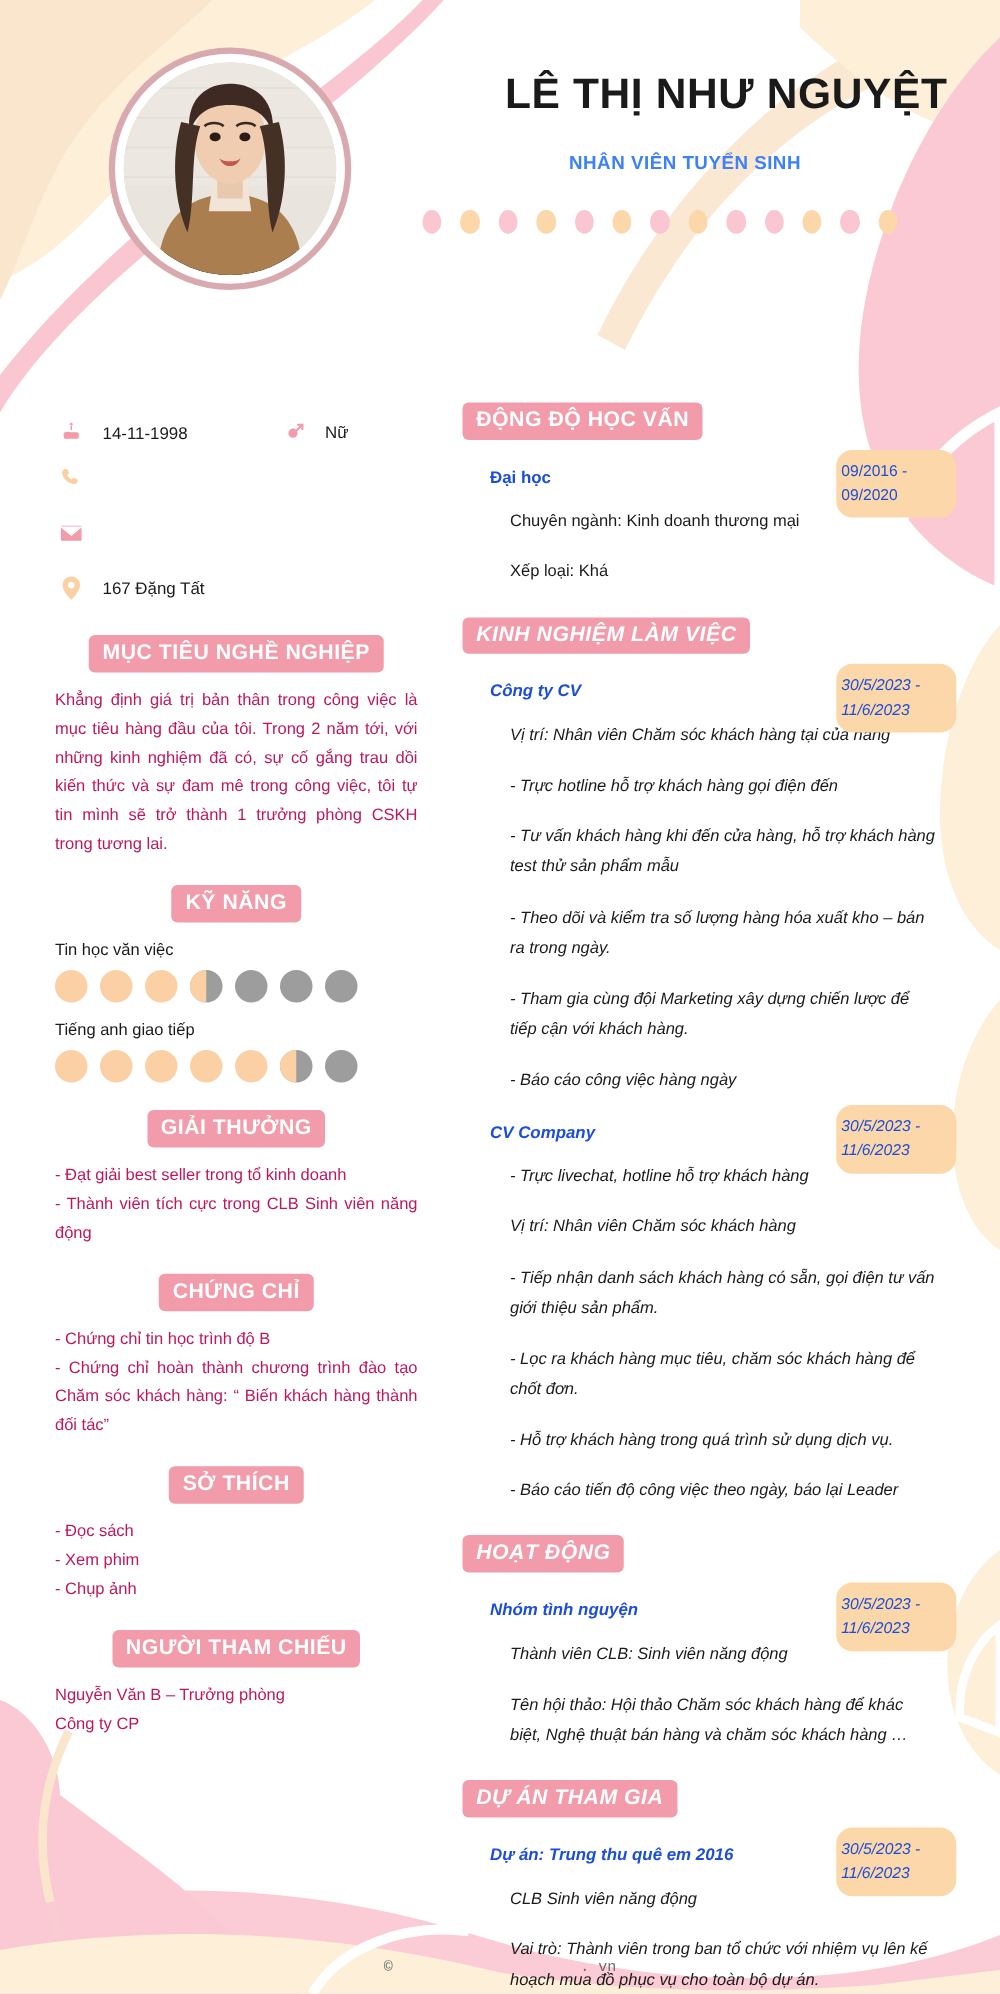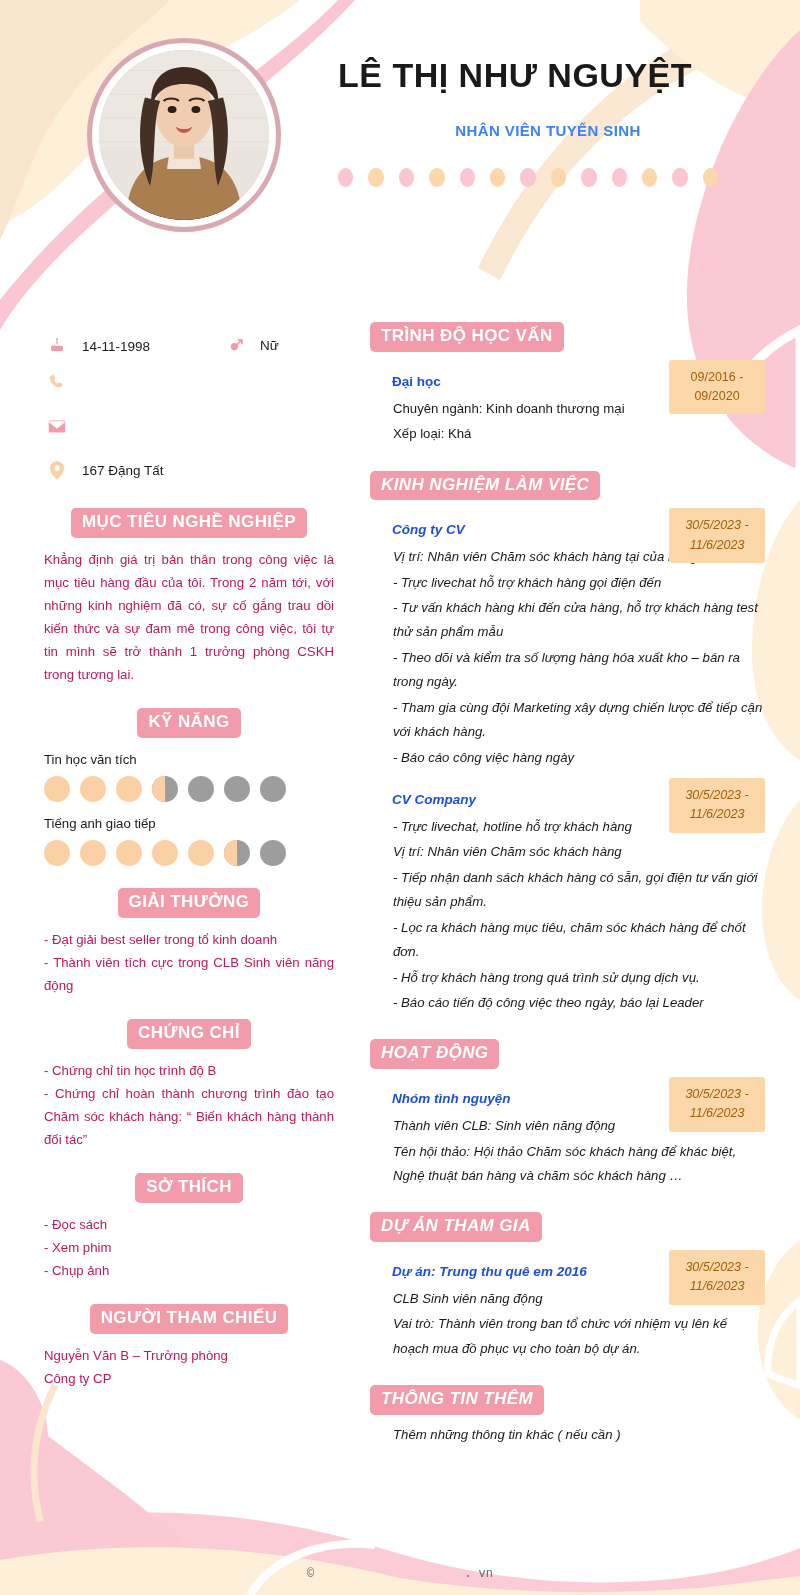--- a/index.html
+++ b/index.html
@@ -33,21 +33,21 @@
     overflow: hidden;
     position: relative;
     background: #d9cfc6;
   }
   .photo svg { display:block; width:100%; height:100%; }
 
   .name {
     position: absolute; left: 338px; top: 57px;
     width: 420px;
     font-size: 34px; font-weight: bold; letter-spacing: .5px;
-    color: #1a1a1a; text-align: left;
+    color: #1a1a1a; text-align: right;
     line-height: 1.1;
   }
   .job-title {
     position: absolute; left: 338px; top: 122px;
     width: 420px;
     font-size: 15px; font-weight: bold; letter-spacing: .4px;
     color: #3b82f6; text-align: center;
   }
   .dots-row {
     position: absolute; left: 338px; top: 168px;
@@ -104,34 +104,34 @@
   
   .entry { position: relative; margin-top: 16px; min-height: 30px; }
   .entry-title {
     font-size: 13.5px; font-weight: bold; color: #1d4ed8;
     padding-left: 22px; padding-top: 6px;
   }
   .date-pill {
     position: absolute; right: 0; top: -8px;
     width: 96px;
     background: #fbd7a9;
-    color: #a16207;
+    color: #1d4ed8;
     font-size: 12.5px;
-    text-align: center;
-    border-radius: 3px;
+    text-align: left;
+    border-radius: 13px;
     padding: 8px 4px;
     line-height: 1.55;
   }
   .entry-body {
     font-size: 13.2px; color: #1a1a1a;
     line-height: 1.85;
     padding-left: 22px;
     margin-top: 8px;
   }
-  .entry-body p { margin: 1px; }
+  .entry-body p { margin: 16px; }
 
   .footer-mark {
     position: absolute; left: 0; bottom: 14px; width: 800px;
     display: flex; justify-content: center; gap: 150px;
     font-size: 12px; color: #6a6a6a;
     font-family: "Liberation Mono", monospace;
   }
 </style>
 </head>
 <body>
@@ -280,21 +280,21 @@
       </div>
       <div class="body-txt just">Khẳng định giá trị bản thân trong công việc là mục tiêu hàng đầu của tôi. Trong 2 năm tới, với những kinh nghiệm đã có, sự cố gắng trau dồi kiến thức và sự đam mê trong công việc, tôi tự tin mình sẽ trở thành 1 trưởng phòng CSKH trong tương lai.</div>
     </div>
 
     <div class="sec-block-l">
       <div class="head-center">
         <span class="sec-head">KỸ NĂNG</span>
       </div>
       <div id="skill-list">
           <div class="skill">
-            <div class="skill-name">Tin học văn tích</div>
+            <div class="skill-name">Tin học văn việc</div>
             <div class="skill-dots">
               <span class="sd full"></span>
               <span class="sd full"></span>
               <span class="sd full"></span>
               <span class="sd half"></span>
               <span class="sd"></span>
               <span class="sd"></span>
               <span class="sd"></span>
             </div>
           </div>
@@ -351,42 +351,42 @@
       <div class="body-txt" id="references-list">
           <p>Nguyễn Văn B – Trưởng phòng</p>
           <p>Công ty CP</p>
         </div>
     </div>
   </div>
 
   <div class="right-col">
 
     <div>
-      <span class="sec-head">TRÌNH ĐỘ HỌC VẤN</span>
+      <span class="sec-head">ĐỘNG ĐỘ HỌC VẤN</span>
       <div id="education-entries">
           <div class="entry">
             <div class="entry-title">Đại học</div>
             <div class="date-pill">09/2016 - 09/2020</div>
             <div class="entry-body">
               <p>Chuyên ngành: Kinh doanh thương mại</p>
               <p>Xếp loại: Khá</p>
             </div>
           </div>
         </div>
     </div>
 
     <div class="sec-block-r">
       <span class="sec-head">KINH NGHIỆM LÀM VIỆC</span>
       <div id="experience-entries">
           <div class="entry">
             <div class="entry-title">Công ty  CV</div>
             <div class="date-pill">30/5/2023 - 11/6/2023</div>
             <div class="entry-body">
               <p>Vị trí: Nhân viên Chăm sóc khách hàng tại của hàng</p>
-              <p>- Trực livechat hỗ trợ khách hàng gọi điện đến</p>
+              <p>- Trực hotline hỗ trợ khách hàng gọi điện đến</p>
               <p>- Tư vấn khách hàng khi đến cửa hàng, hỗ trợ khách hàng test thử sản phẩm mẫu</p>
               <p>- Theo dõi và kiểm tra số lượng hàng hóa xuất kho – bán ra trong ngày.</p>
               <p>- Tham gia cùng đội Marketing xây dựng chiến lược để tiếp cận với khách hàng.</p>
               <p>- Báo cáo công việc hàng ngày</p>
             </div>
           </div>
           <div class="entry">
             <div class="entry-title">CV Company</div>
             <div class="date-pill">30/5/2023 - 11/6/2023</div>
             <div class="entry-body">

